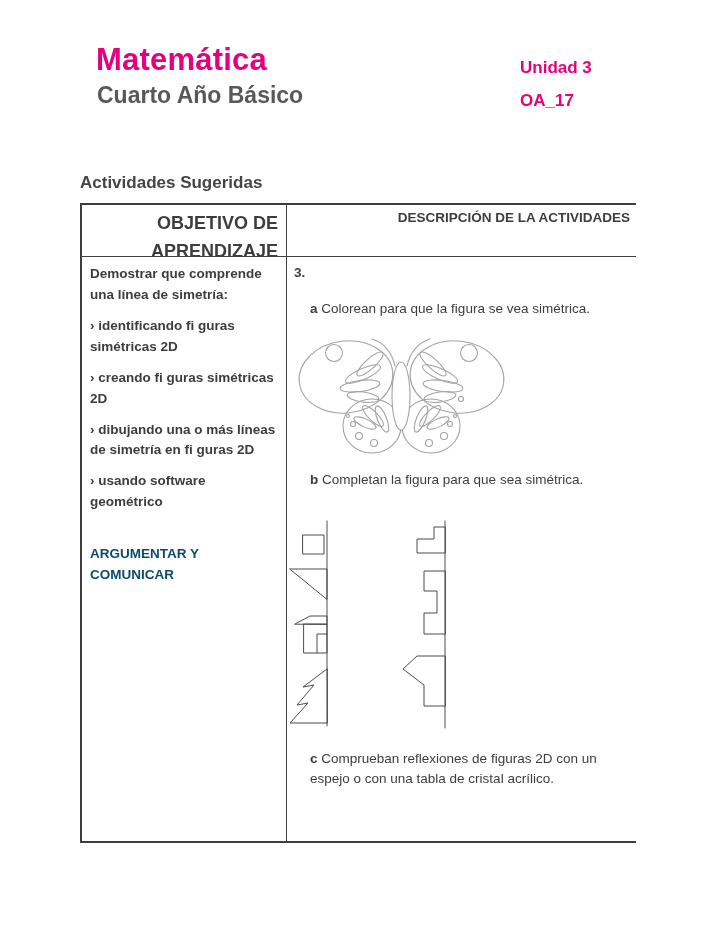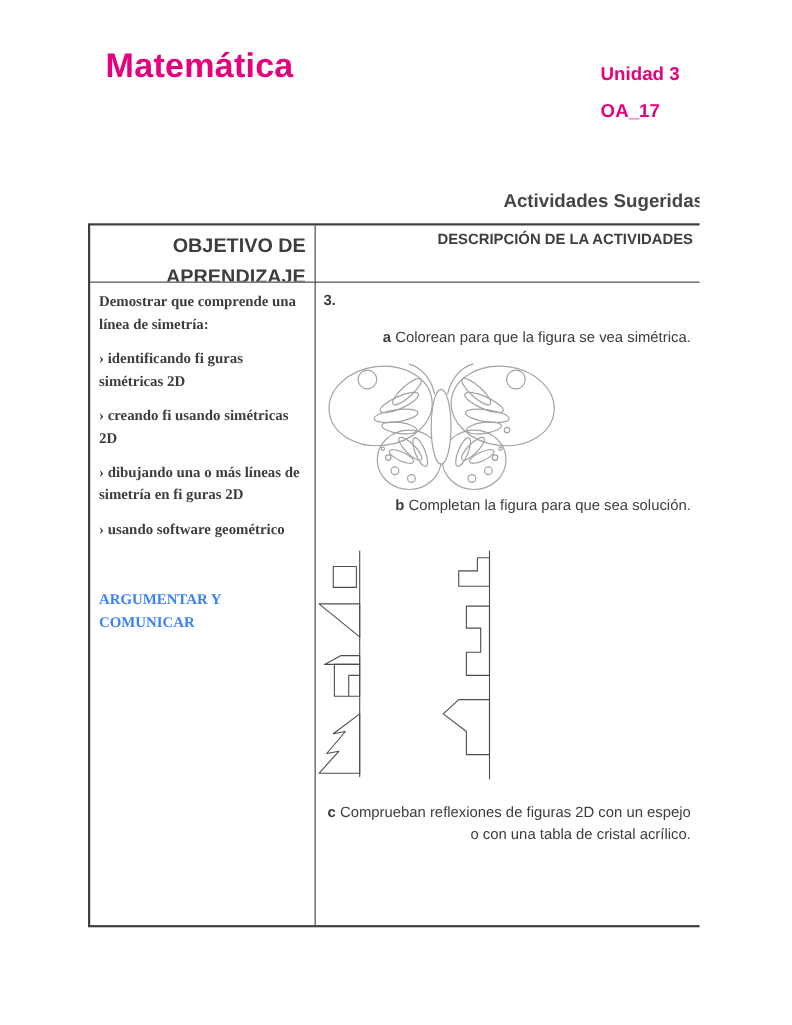--- a/index.html
+++ b/index.html
@@ -16,28 +16,28 @@
   .subject {
     position: absolute; left: 96px; top: 42px;
     font-size: 31px; font-weight: bold; color: #e5007d;
     letter-spacing: 0.2px;
   }
   .grade {
     position: absolute; left: 97px; top: 82px;
     font-size: 23px; font-weight: bold; color: #57585a;
   }
   .unit-block {
-    position: absolute; left: 546px; top: 51px;
+    position: absolute; left: 520px; top: 51px;
     font-size: 17px; font-weight: bold; color: #e5007d;
     line-height: 33px;
   }
   
   .doc-title {
     position: absolute; left: 80px; top: 173px; width: 560px;
-    margin: 0; text-align: right;
+    margin: 0; text-align: left;
     font-size: 17px; font-weight: bold; color: #454547;
   }
   
   .doc-table {
     position: absolute; left: 80px; top: 203px;
     width: 560px; height: 640px;
     box-sizing: border-box;
     border: 2px solid #3e3e40;
     display: grid;
     grid-template-columns: 205px 1fr;
@@ -52,60 +52,61 @@
   }
   .cell-desc-h {
     border-bottom: 1.5px solid #3e3e40;
     padding: 5px 8px;
     text-align: right;
     font-size: 13.5px; font-weight: bold;
   }
   .cell-obj-b {
     border-right: 1.5px solid #3e3e40;
     padding: 7px 9px 0 8px;
-    font-size: 13.5px; font-weight: bold; line-height: 1.55; font-family: Liberation Serif, serif;
+    font-size: 13.5px; font-weight: bold; line-height: 1.55;
   }
   .cell-obj-b p { margin: 0 0 10px 0; }
-  .skill-block { margin-top: 43px; color: #3b82f6; }
+  .skill-block { margin-top: 31px; color: #0c4a6e; }
   .skill-title { font-weight: bold; font-size: 13.5px; margin: 0; }
   .skill-text { font-weight: normal; font-size: 13.5px; line-height: 1.55; margin: 2px 0 0 0; }
   .cell-desc-b {
     padding: 6px 10px 0 7px;
     font-size: 13.5px; font-weight: normal; line-height: 1.5;
   }
   .act-num { font-weight: bold; margin: 0 0 14px 0; }
-  .act-item { margin: 0; text-align: right; }
+  .act-item { margin: 16px; }
   .act-label { font-weight: bold; }
   .fig-butterfly { display: block; margin: 10px 0 4px 1px; }
   .fig-shapes { display: block; margin: 26px 0 0 -5px; }
   .item-c { margin-top: 18px; }
   svg { stroke-linejoin: round; stroke-linecap: round; }
 </style>
 </head>
 <body>
 
 <div class="page">
 
   <div class="subject">Matemática</div>
+  <div class="grade">Cuarto Año Básico</div>
   <div class="unit-block">
     <div>Unidad 3</div>
     <div>OA_17</div>
   </div>
 
   <h1 class="doc-title">Actividades Sugeridas</h1>
 
   <div class="doc-table">
 
     <div class="cell cell-obj-h">OBJETIVO DE APRENDIZAJE OA_17</div>
     <div class="cell cell-desc-h">DESCRIPCIÓN DE LA ACTIVIDADES</div>
 
     <div class="cell cell-obj-b">
       <p>Demostrar que comprende una línea de simetría:</p>
       <p>› identificando fi guras simétricas 2D</p>
-      <p>› creando fi usando simétricas 2D</p>
+      <p>› creando fi guras simétricas 2D</p>
       <p>› dibujando una o más líneas de simetría en fi guras 2D</p>
       <p>› usando software geométrico</p>
       <div class="skill-block">
         <p class="skill-title">ARGUMENTAR Y COMUNICAR</p>
       </div>
     </div>
 
     <div class="cell cell-desc-b">
       <p class="act-num">3.</p>
 
@@ -149,21 +150,21 @@
         <circle cx="58" cy="88" r="2.5"></circle>
         <circle cx="64" cy="100" r="3.5"></circle>
         <circle cx="79" cy="107" r="3.5"></circle>
         <circle cx="53" cy="80" r="1.5"></circle>
         <circle cx="155" cy="88" r="2.5"></circle>
         <circle cx="149" cy="100" r="3.5"></circle>
         <circle cx="134" cy="107" r="3.5"></circle>
         <circle cx="160" cy="80" r="1.5"></circle>
       </svg>
 
-      <p class="act-item"><span class="act-label">b</span> <span>Completan la figura para que sea solución.</span></p>
+      <p class="act-item"><span class="act-label">b</span> <span>Completan la figura para que sea simétrica.</span></p>
 
       <svg class="fig-shapes" width="175" height="215" viewBox="0 0 175 215" fill="none" stroke="#4d4d4d" stroke-width="1">
 
         <line x1="38" y1="5" x2="38" y2="210"></line>
         <line x1="156" y1="5" x2="156" y2="212"></line>
 
         <rect x="14" y="19" width="21" height="19"></rect>
         <polygon points="1,53 38,53 38,83"></polygon>
         <g>
           <polygon points="6,108 21,100 38,100 38,108"></polygon>

